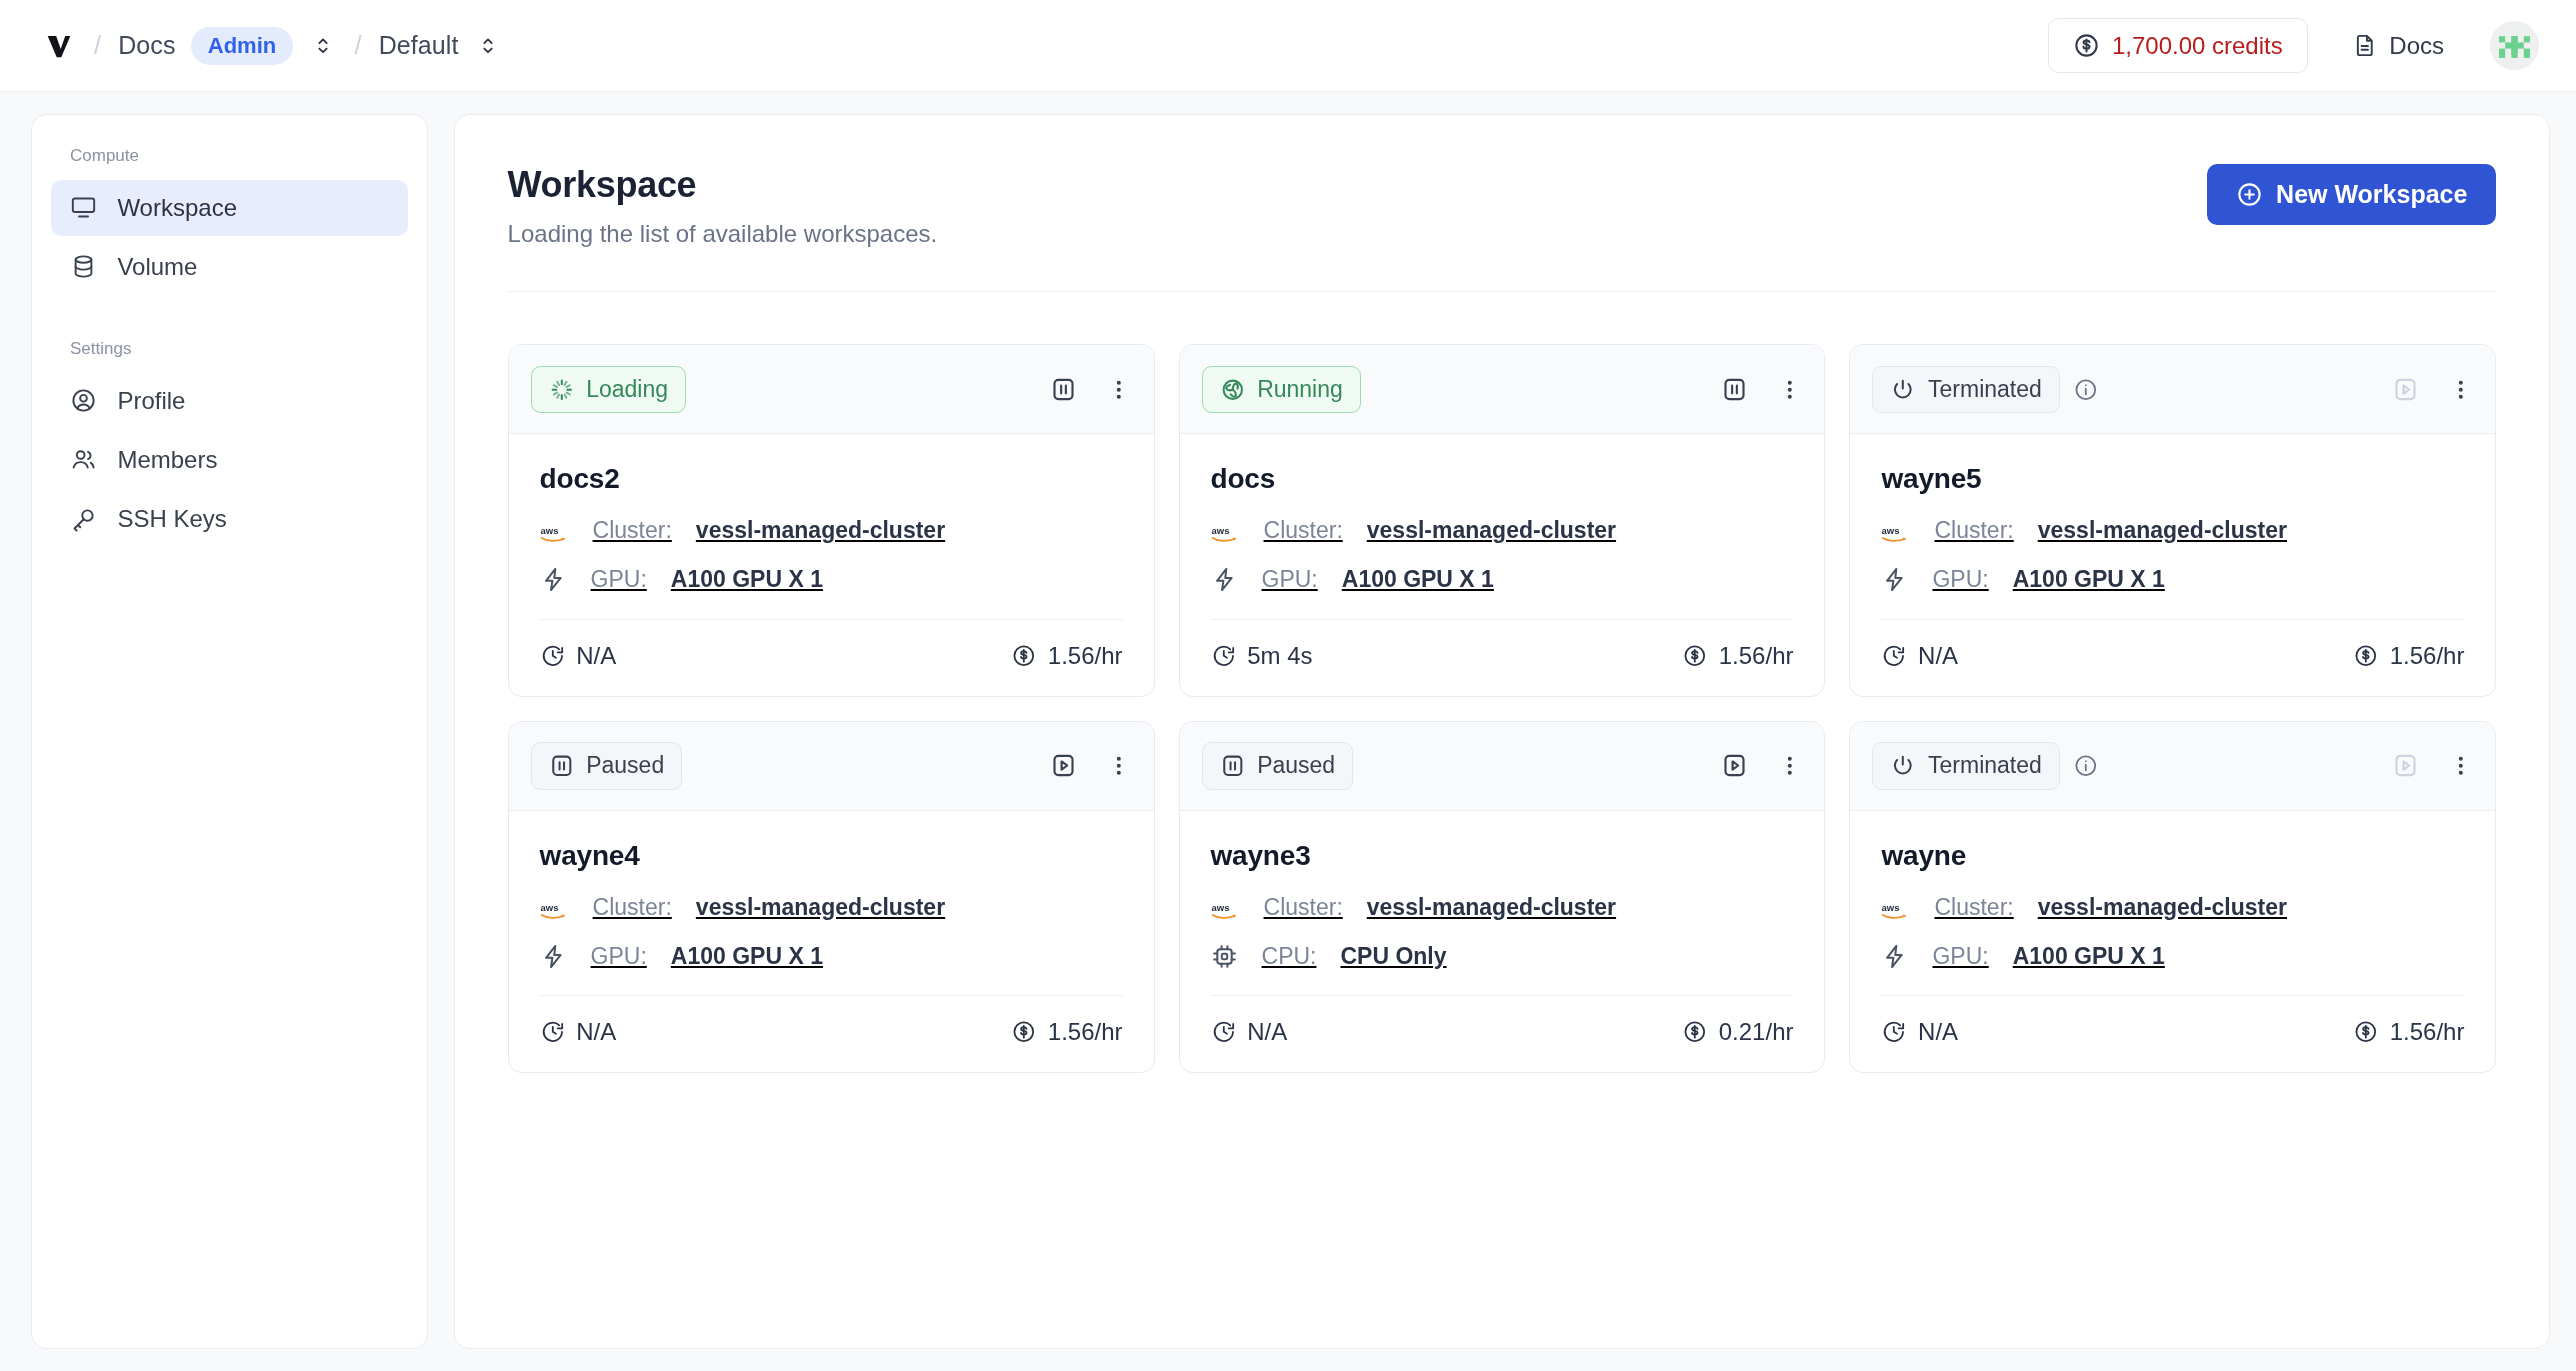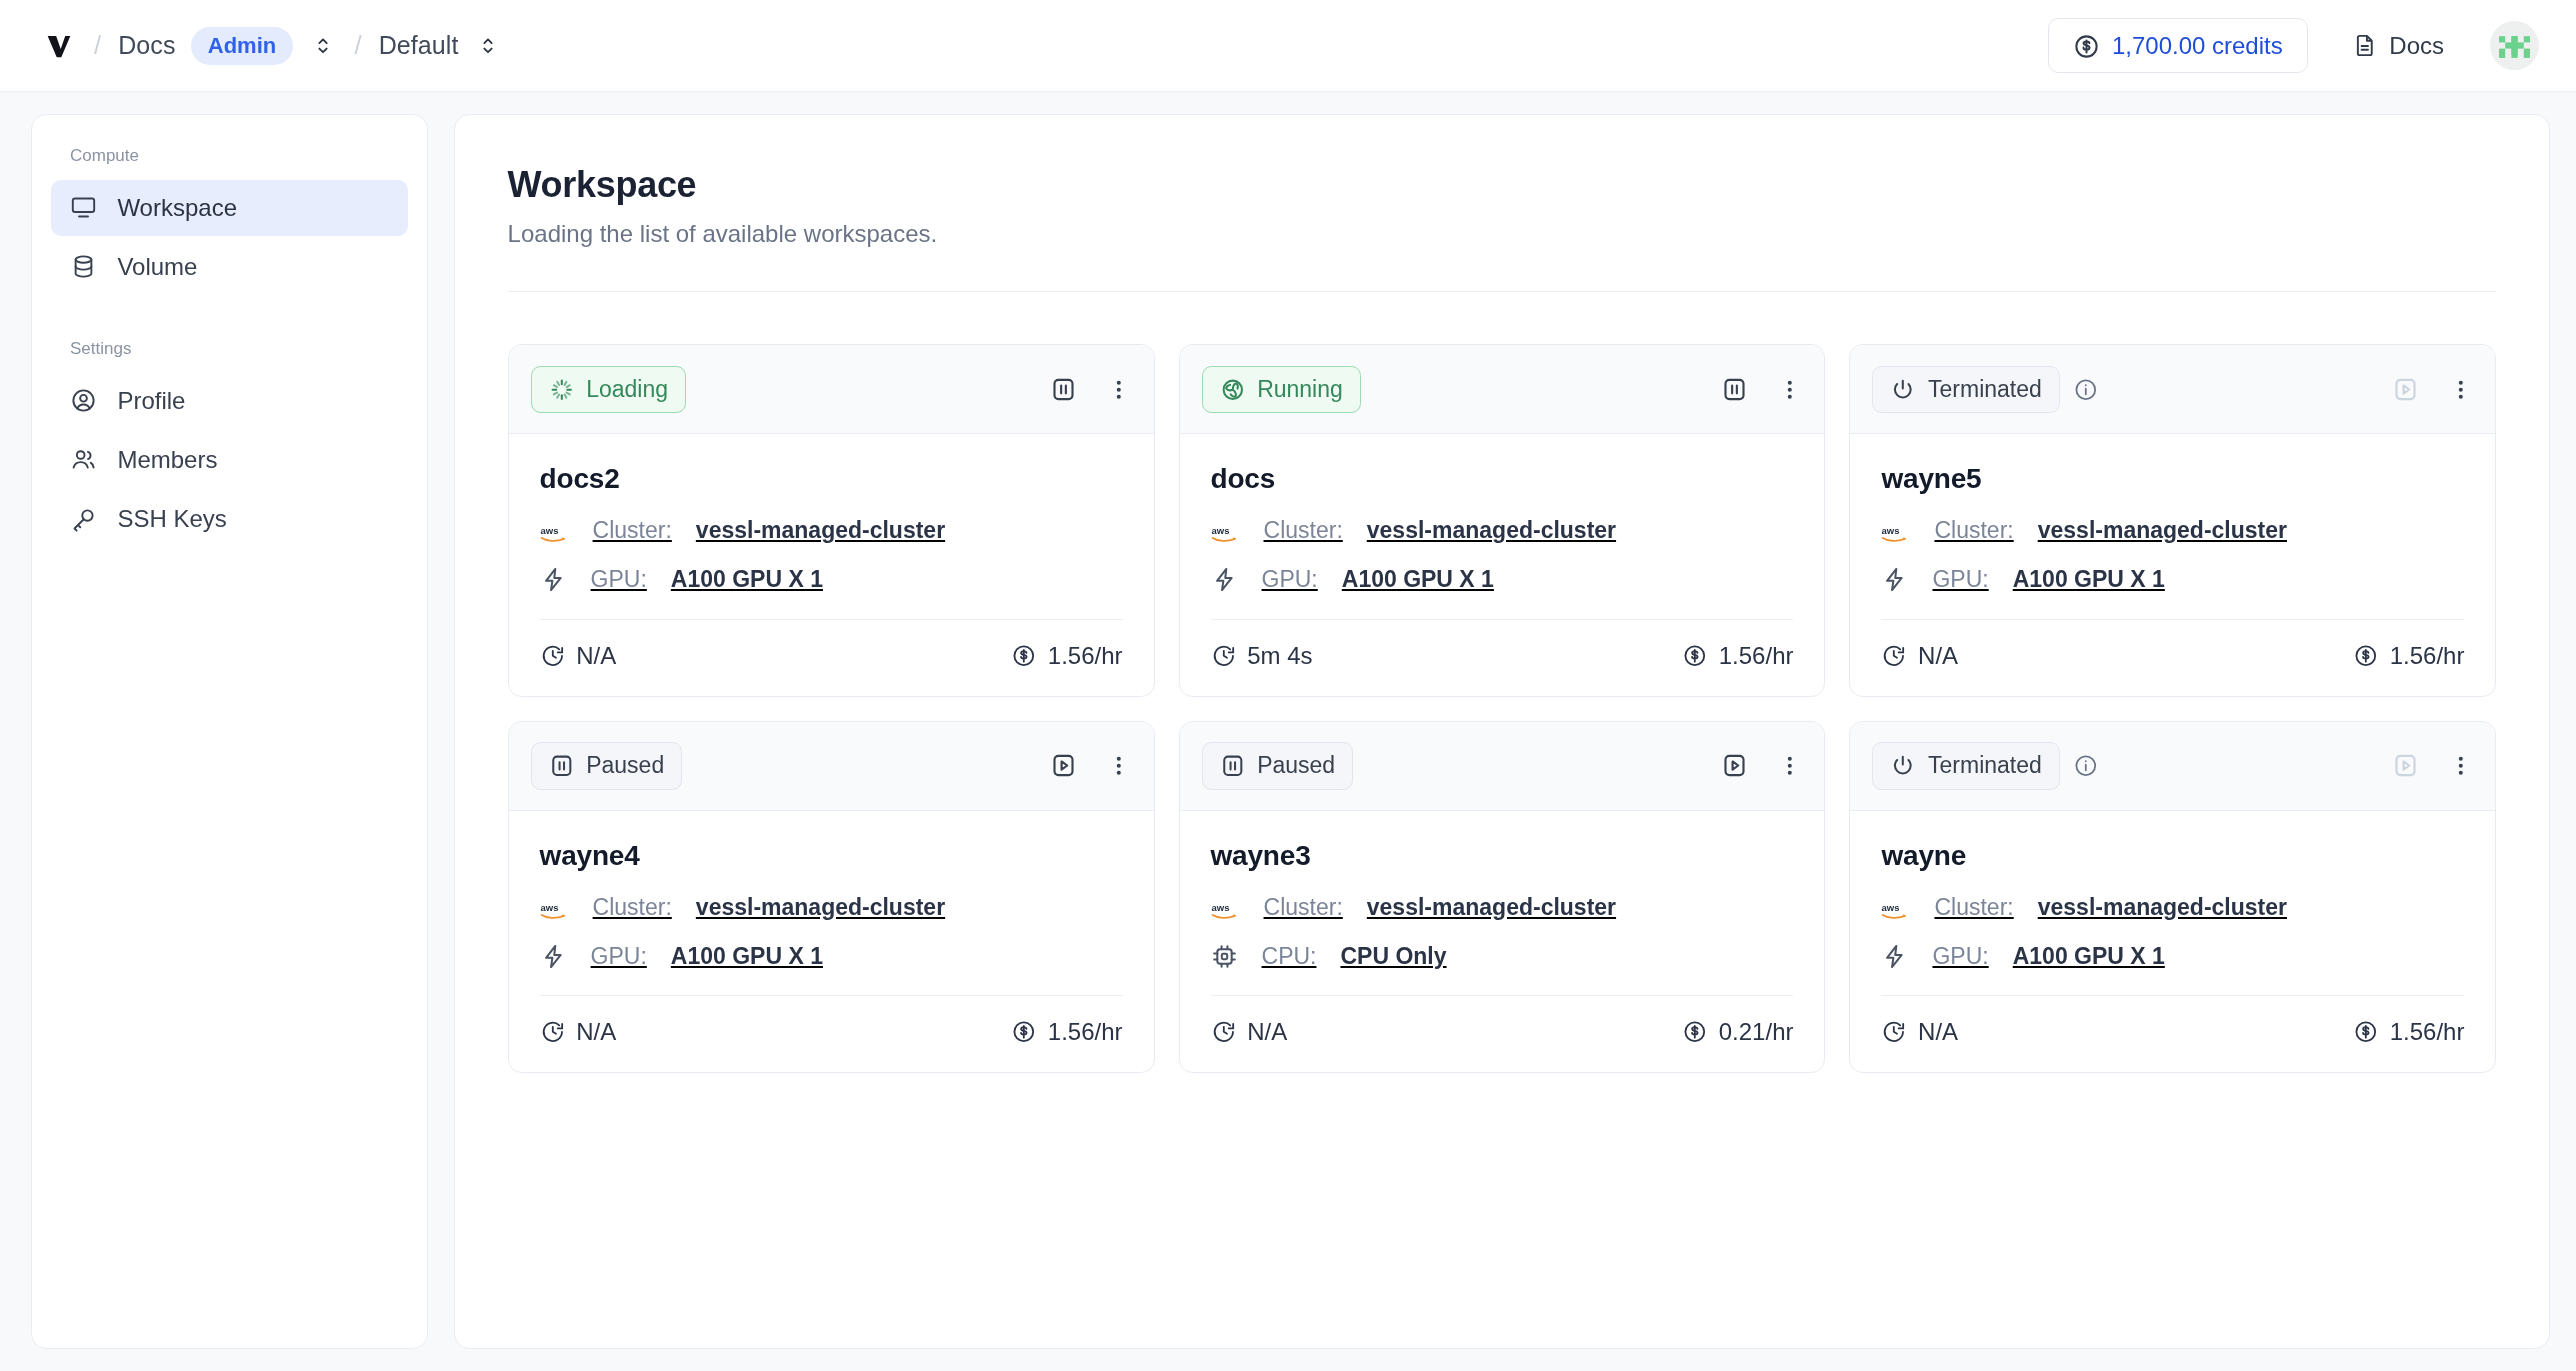--- a/index.html
+++ b/index.html
@@ -24,23 +24,23 @@
   .crumb-text { font-size: 25px; color: #414a5a; letter-spacing: 0.1px; }
   .admin-badge {
     background: #e3ebfd; color: #2f62e8;
     font-size: 22px; font-weight: 600;
     padding: 6px 17px; border-radius: 851px;
     margin-left: 15.3px;
   }
   .chev-btn { margin-left: 15.3px; width: 29px; height: 32px; display: flex; align-items: center; justify-content: center; cursor: pointer; }
   .spacer { flex: 1; }
   .credits-pill {
-    display: flex; align-items: flex-end; gap: 12px;
+    display: flex; align-items: center; gap: 12px;
     border: 1.3px solid #e2e7ee; border-radius: 10.2px;
-    padding: 12.8px 24px; font-size: 24px; color: #1d4ed8; font-weight: 500;
+    padding: 12.8px 24px; font-size: 24px; color: #b91c1c; font-weight: 500;
     cursor: pointer; background:#fff;
   }
   .docs-link { display: flex; align-items: center; gap: 12px; margin-left: 44px; font-size: 24px; color: #323b4b; cursor: pointer; }
   .avatar {
     margin-left: 46px; width: 49px; height: 49px; border-radius: 50%;
     background: #eeefef; display: flex; align-items: center; justify-content: center;
   }
 
   
   .shell { display: flex; padding: 22px 25.6px 22px 31px; gap: 25.6px; height: calc(1371px - 92px); }
@@ -234,20 +234,29 @@
       <span>SSH Keys</span>
     </div>
   </aside>
 
   <main class="main">
     <div class="page-head">
       <div>
         <div class="page-title">Workspace</div>
         <div class="page-sub">Loading the list of available workspaces.</div>
       </div>
+      <button class="new-btn">
+        <span>
+          <svg width="27" height="27" viewBox="0 0 24 24" fill="none" stroke="#ffffff" stroke-width="1.9" stroke-linecap="round">
+              <circle cx="12" cy="12" r="9"></circle>
+              <path d="M12 8.2v7.6M8.2 12h7.6"></path>
+            </svg>
+        </span>
+        <span>New Workspace</span>
+      </button>
     </div>
     <div class="divider"></div>
 
     <div class="grid" id="grid">
         <div class="card">
     <div class="card-head">
       <div class="badge green">
         <span>
                 <svg width="25.6" height="25.6" viewBox="0 0 24 24" fill="none" stroke="#34885a" stroke-width="1.9" stroke-linecap="round" stroke-linejoin="round">
                   <path d="M12.00 6.80L12.00 3.40" opacity="1"></path>

